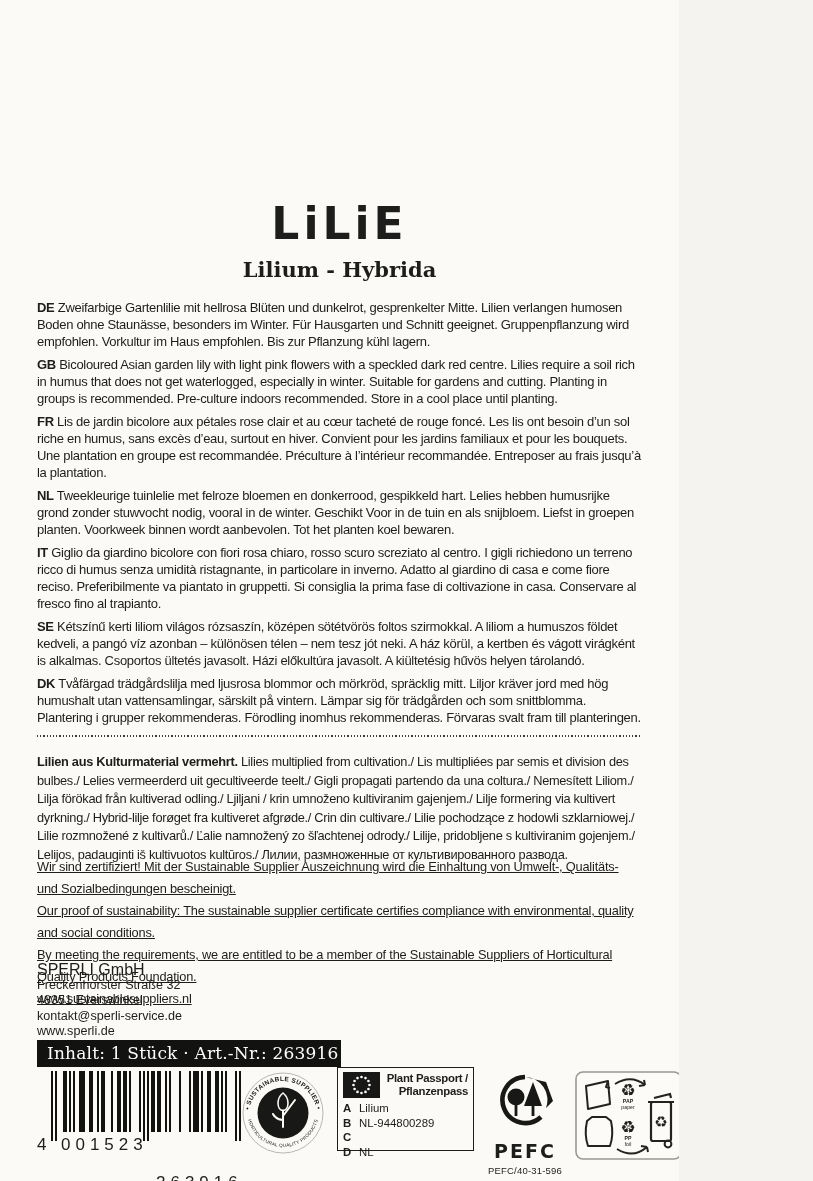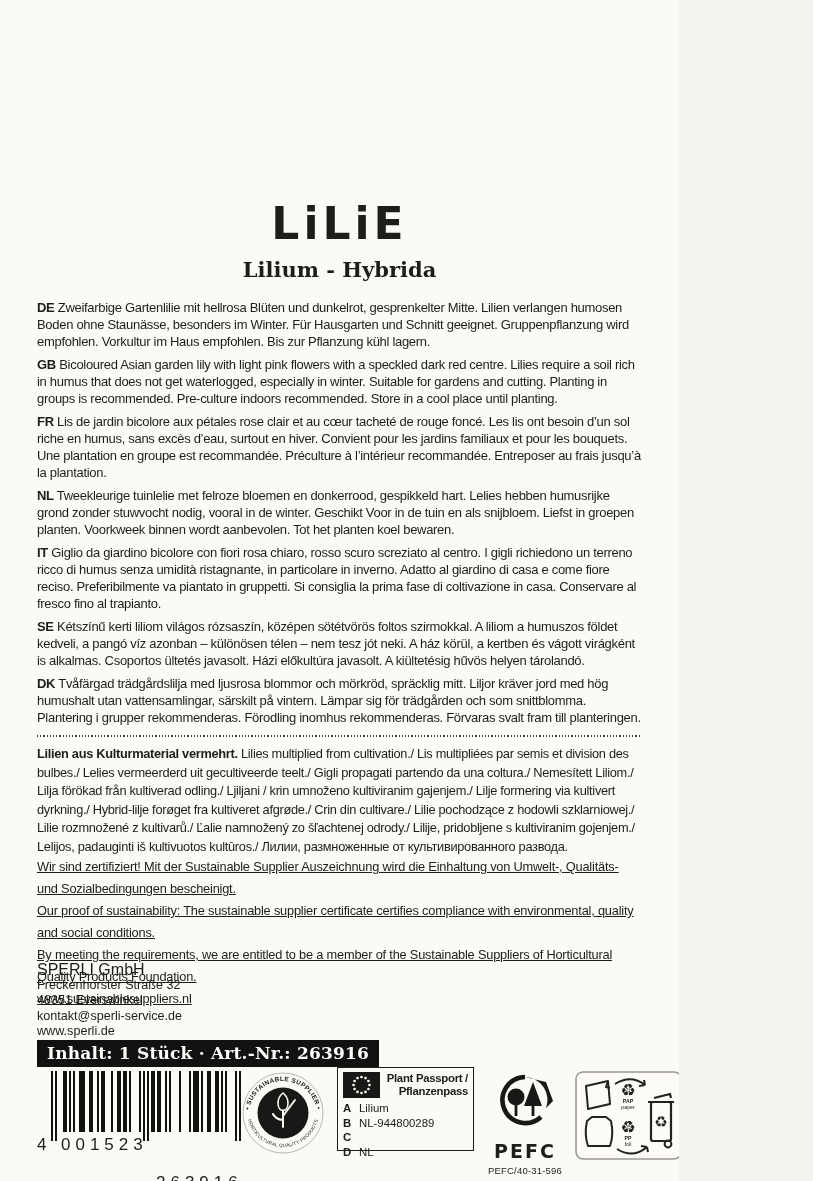--- a/index.html
+++ b/index.html
@@ -29,33 +29,33 @@
     font-size:13px; line-height:17px; letter-spacing:-0.3px;
     margin-bottom:6px; text-align:left;
   }
   .lang-code { font-weight:700;text-align:right; }
 
   .dotted-divider {
     margin-top:9px; height:2px;
     background:repeating-linear-gradient(90deg,#3a3a38 0 1.2px,transparent 1.2px 3.2px);
   }
 
-  .propagation { margin-top:8px; font-size:12.8px; line-height:18.5px; letter-spacing:-0.3px; }
+  .propagation { margin-top:16px; font-size:12.8px; line-height:18.5px; letter-spacing:-0.3px; }
   .propagation b { font-weight:700; }
 
   .pinned { position:absolute; left:37px; right:37px; }
   .cert-block { top:856px; font-size:12.8px; line-height:22px; letter-spacing:-0.2px;text-decoration:underline; }
   .company-block { top:962px; font-size:12.6px; line-height:15.6px; }
   .company-name { font-weight:400; font-size:16px; }
 
   .content-bar {
     position:absolute; left:37px; top:1040px;
     background:#121210; color:#fdfdfb;
-    font-family:"DejaVu Serif", serif; font-weight:700; font-size:17px;
-    padding:3px 10px 4px 10px; display:inline-block; letter-spacing:0.2px;
+    font-family:"DejaVu Serif", serif; font-weight:400; font-size:17px;
+    padding:3px 2px 4px 10px; display:inline-block; letter-spacing:0.2px;
   }
 
   
   .barcode-wrap { position:absolute; left:37px; top:1071px; width:206px; height:86px; }
   .barcode-bars { position:absolute; left:14px; top:0; }
   .barcode-digits { position:absolute; left:0; top:64px; width:206px; height:22px;
     font-size:17px; letter-spacing:0; }
   .bc-d0 { position:absolute; left:0; top:0; }
   .bc-d1 { position:absolute; left:24px; top:0; letter-spacing:5px; }
   .bc-d2 { position:absolute; left:119px; top:0; letter-spacing:5px;margin-top:38px; }

